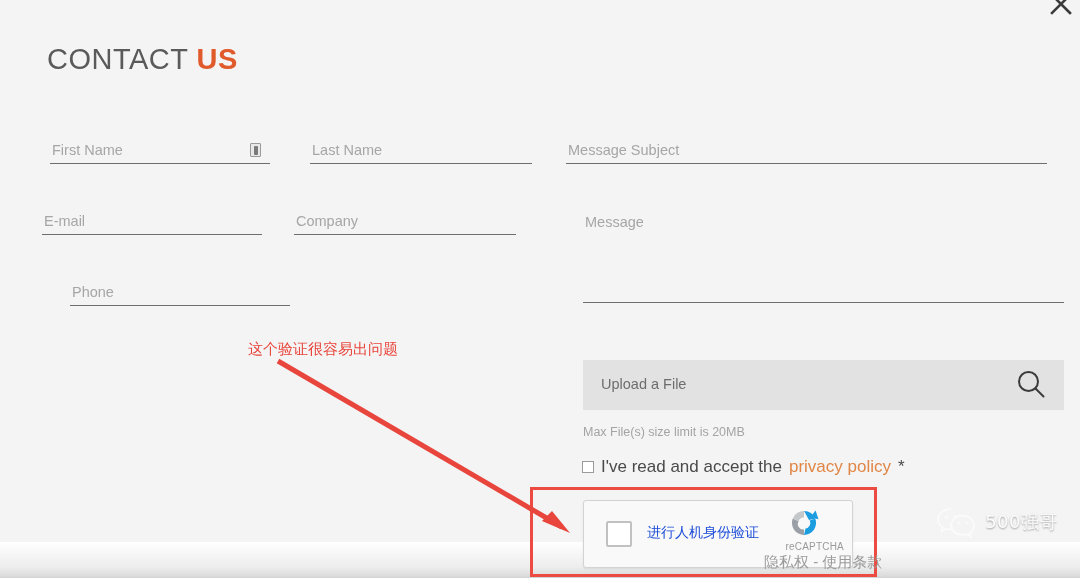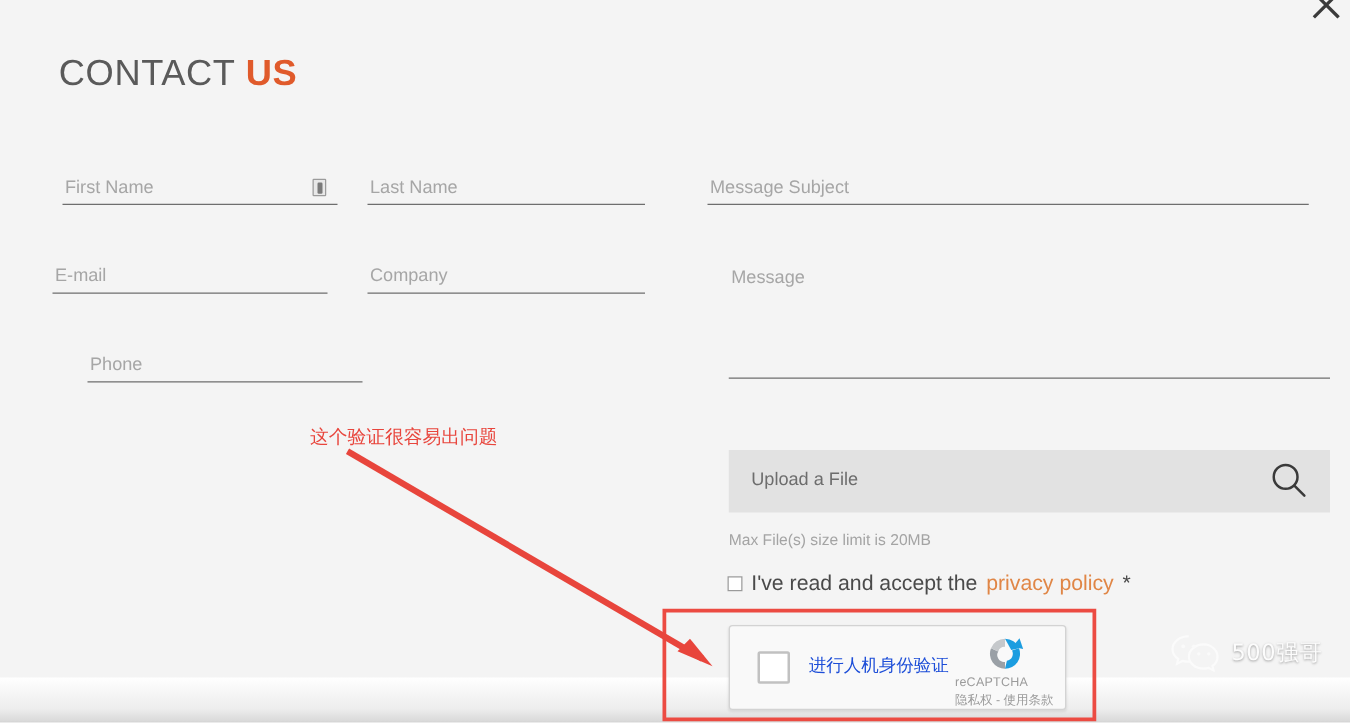--- a/index.html
+++ b/index.html
@@ -70,21 +70,21 @@
     position: absolute;
     left: 2px;
     bottom: 5px;
     font-size: 14.5px;
     color: #a6a6a6;
     font-weight: 300;
     white-space: nowrap;
   }
 
   #field-first-name  { left: 50px;  top: 132px; width: 220px; height: 32px; }
-  #field-last-name   { left: 294px; top: 132px; width: 222px; height: 32px; text-align: center; }
+  #field-last-name   { left: 310px; top: 132px; width: 222px; height: 32px; text-align: center; }
   #field-email       { left: 42px;  top: 203px; width: 220px; height: 32px; }
   #field-company     { left: 294px; top: 203px; width: 222px; height: 32px; }
   #field-phone       { left: 50px;  top: 274px; width: 220px; height: 32px; margin-left: 20px; }
   #field-subject     { left: 566px; top: 132px; width: 481px; height: 32px; }
 
   
   #autofill-icon {
     position: absolute;
     right: 9px;
     bottom: 6px;
@@ -211,31 +211,31 @@
     top: 23px;
     font-size: 14px;
     color: #1d4ed8;
     white-space: nowrap;
   }
   #recaptcha-brand {
     position: absolute;
     right: 8px;
     top: 5px;
     width: 80px;
-    text-align: left;
+    text-align: right;
   }
   #recaptcha-logo { margin: 0 auto; display: block; }
   #recaptcha-name {
     font-size: 10px;
     color: #9b9b9b;
     margin-top: 1px;
     letter-spacing: 0.2px;
   }
   #recaptcha-terms {
-    font-size: 10px;
+    font-size: 15px;
     color: #9b9b9b;
     margin-top: 1px;
     white-space: nowrap;
   }
 
   
   #annotation-text {
     position: absolute;
     left: 248px;
     top: 340px;

